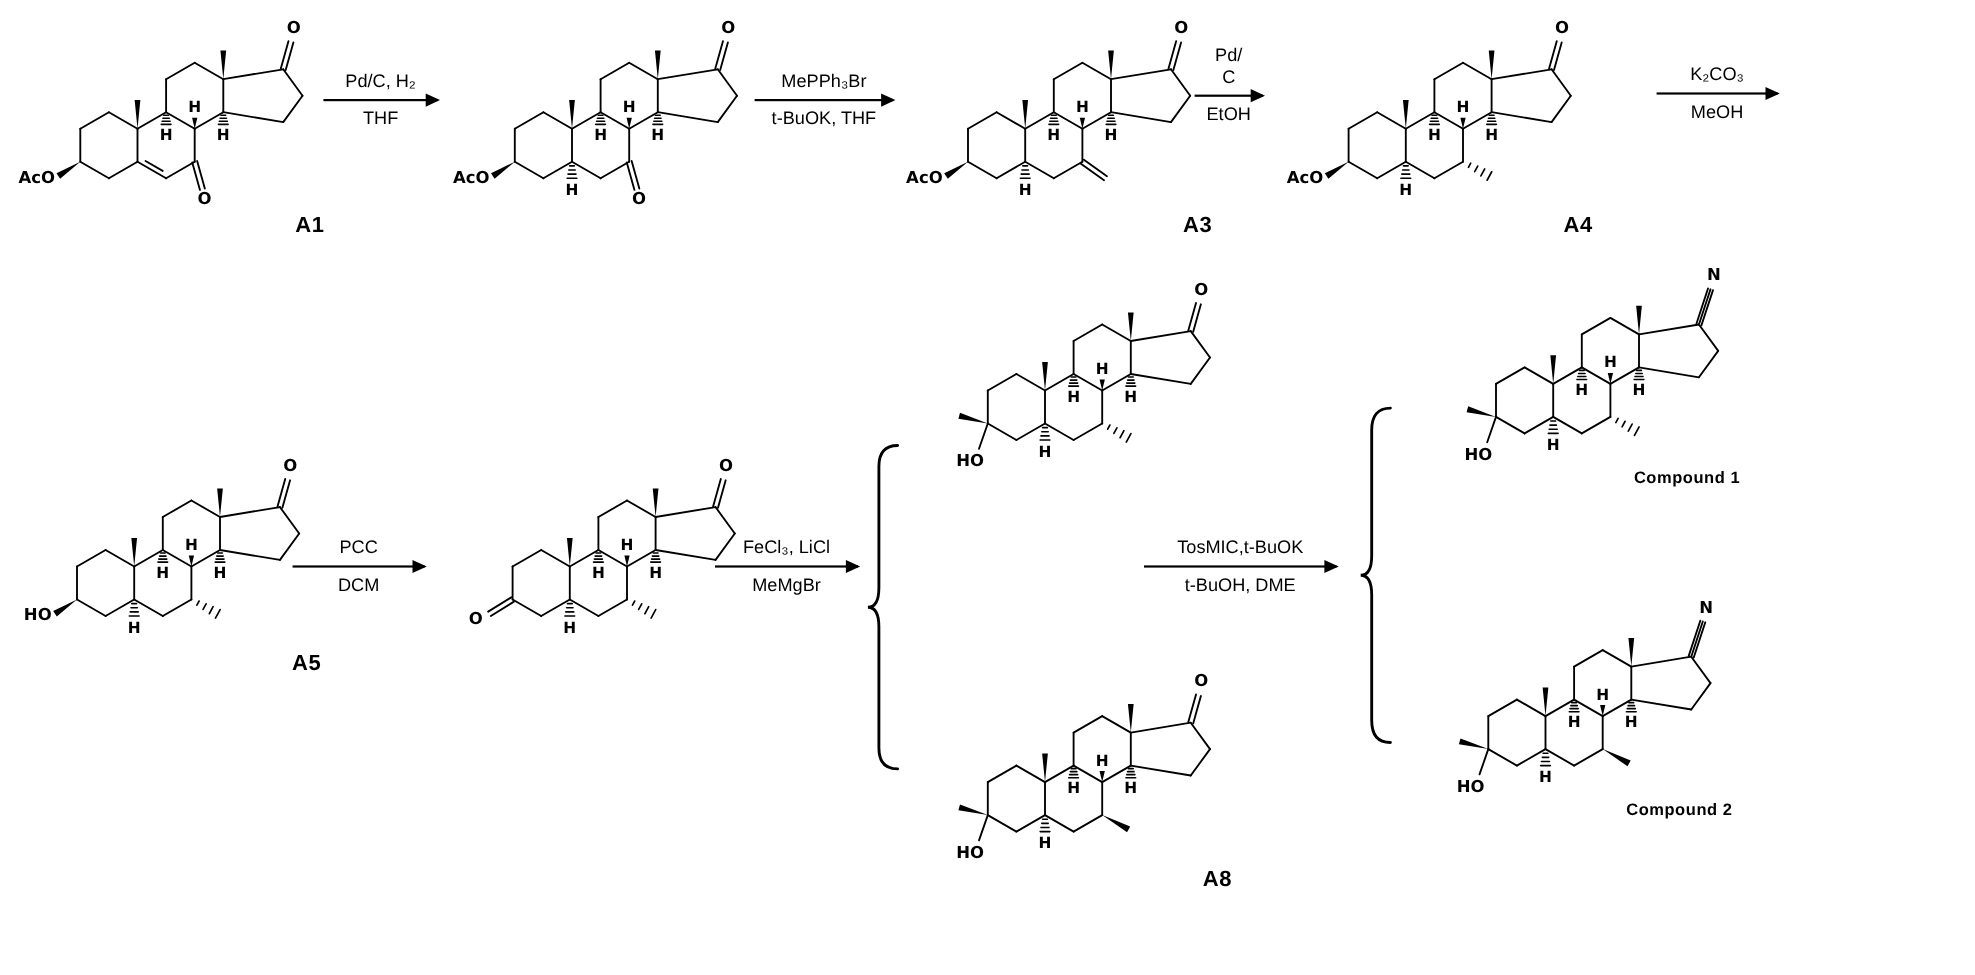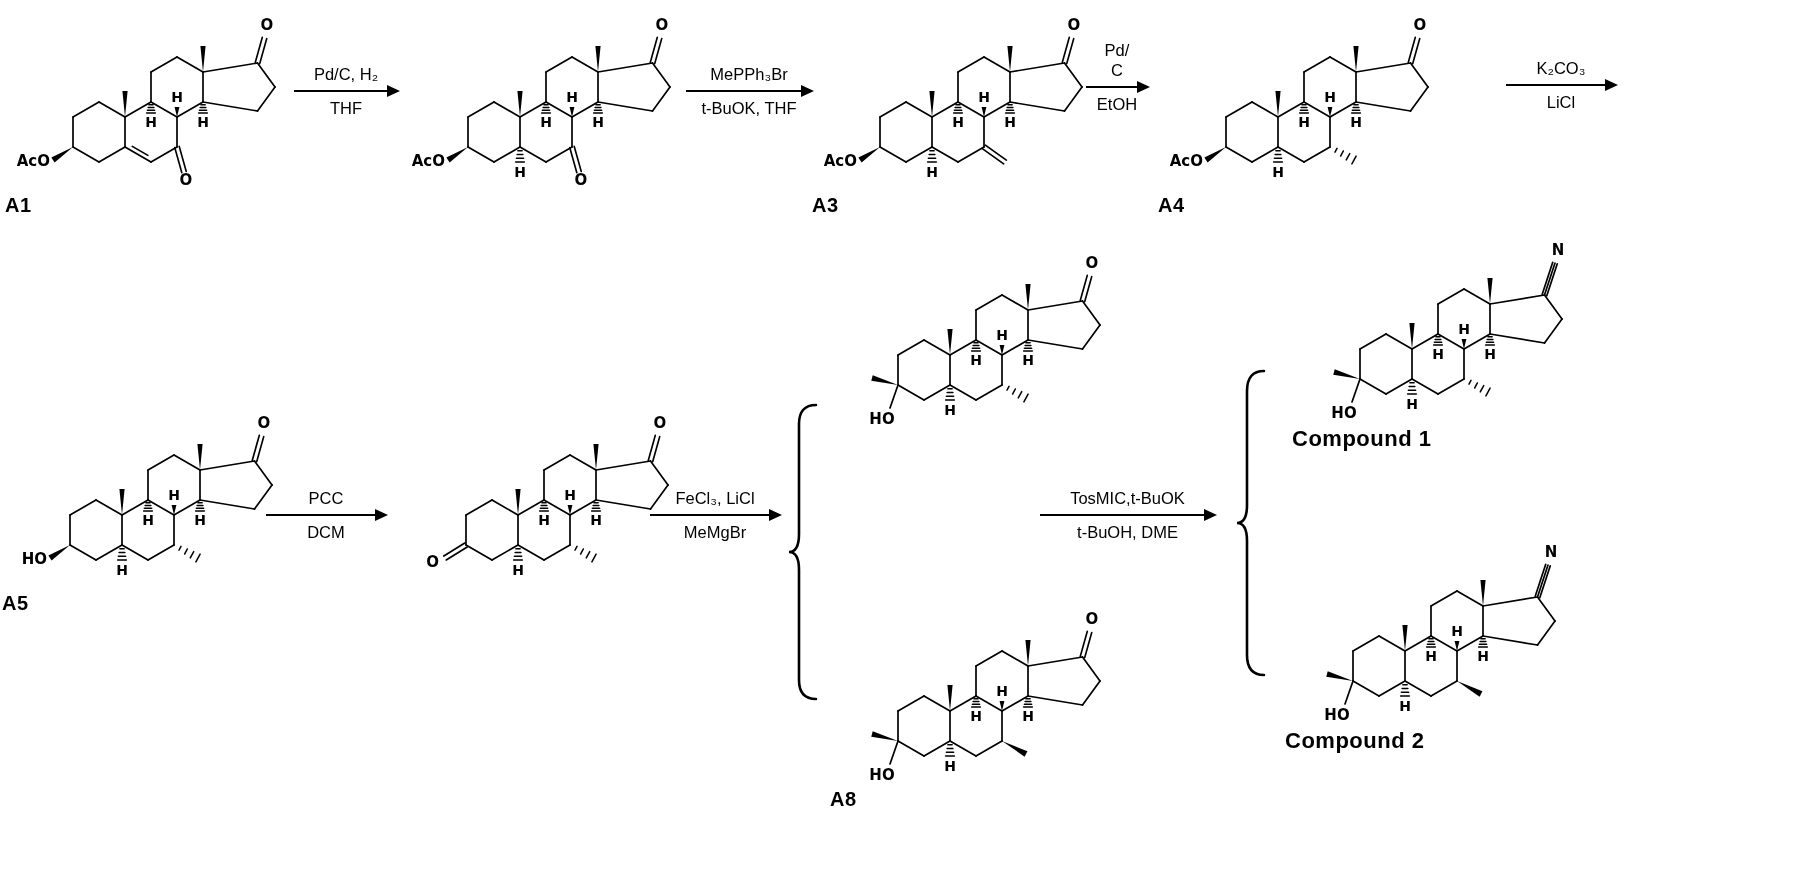--- a/index.html
+++ b/index.html
@@ -1,22 +1,22 @@
 <!DOCTYPE html>
 <html><head>
 <meta charset="utf-8">
 <style>
   html,body{margin:0;padding:0;background:#fff;}
   body{font-family:"Liberation Sans","DejaVu Sans",sans-serif;color:#000;}
   .canvas{position:relative;width:1795px;height:886px;background:#fff;overflow:hidden;}
   .structure{position:absolute;}
   .mol{display:block;}
   svg text{font-family:"DejaVu Sans","Liberation Sans",sans-serif;}
-  .slabel{width:290px;text-align:left;margin-top:-20px;font-size:20px;font-weight:bold;letter-spacing:.5px;}
-  .slabel.big{font-size:22px;}
+  .slabel{width:290px;text-align:right;margin-top:-20px;font-size:20px;font-weight:bold;letter-spacing:.5px;}
+  .slabel.big{font-size:15px;}
   .arrow{position:absolute;display:flex;flex-direction:column;align-items:center;}
   .rg{font-size:16.5px;line-height:1.22;text-align:center;white-space:nowrap;}
   .rg.b{margin-top:6px;}
   .shaft{position:relative;height:2px;background:#000;width:100%;margin-top:6px;}
   .shaft:after{content:"";position:absolute;right:-2px;top:-5.5px;width:0;height:0;
     border-left:13px solid #000;border-top:6px solid transparent;border-bottom:6px solid transparent;}
   .brace{position:absolute;}
 </style>
 </head>
 <body>
@@ -556,21 +556,21 @@
     <div class="rg b">t-BuOK, THF</div>
   </div>
   <div class="arrow" style="left:1086px;top:40px;width:62px">
     <div class="rg">Pd/<br>C</div>
     <div class="shaft"></div>
     <div class="rg b">EtOH</div>
   </div>
   <div class="arrow" style="left:1506px;top:58px;width:110px">
     <div class="rg">K₂CO₃</div>
     <div class="shaft"></div>
-    <div class="rg b">LiCl</div>
+    <div class="rg b">MeOH</div>
   </div>
   <div class="arrow" style="left:266px;top:488px;width:120px">
     <div class="rg">PCC</div>
     <div class="shaft"></div>
     <div class="rg b">DCM</div>
   </div>
   <div class="arrow" style="left:650px;top:488px;width:130px">
     <div class="rg">FeCl₃, LiCl</div>
     <div class="shaft"></div>
     <div class="rg b">MeMgBr</div>

